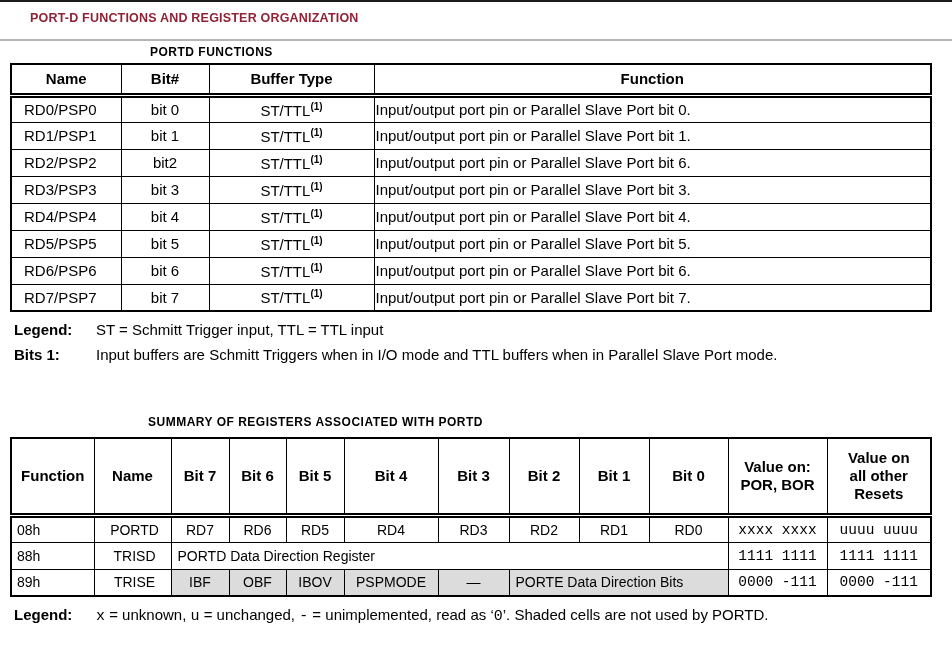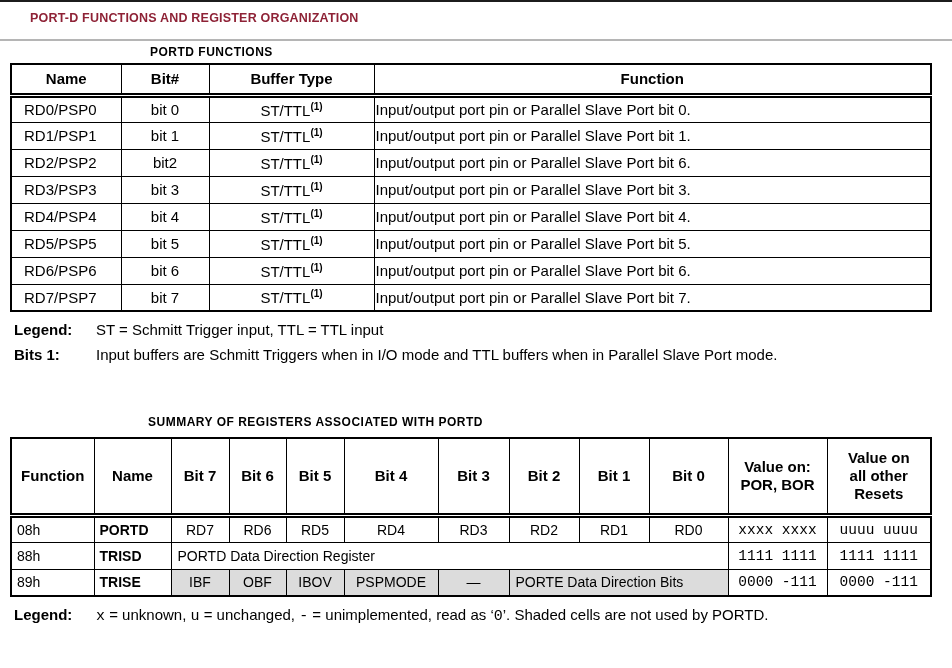--- a/index.html
+++ b/index.html
@@ -30,21 +30,21 @@
   sup.fn { font-size:10px; font-weight:bold; }
 
   .legendline { display:flex; margin:8px 0 0 14px; font-size:15px; line-height:20px; }
   .legendline .lab { font-weight:bold; width:82px; flex:none; }
   .legendline.note { margin-top:5px; }
 
   .t2 thead th { height:77px; font-size:15px; vertical-align:middle; }
   .t2 thead th.ml { white-space:pre-line; line-height:18px; }
   .t2 td { height:27px; font-size:14px; text-align:center; }
   .t2 td.addr { text-align:left; padding-left:5px; }
-  .t2 td.rname { text-align:left; padding-left:5px;font-weight:bold; }
+  .t2 td.rname { text-align:center; padding-left:5px; }
   .t2 td.desc { text-align:left; padding-left:6px; }
   .t2 td.shaded { background:var(--shaded);margin-top:39px; }
   .mono, .t2 td.val { font-family:"Liberation Mono","DejaVu Sans Mono",monospace; font-size:14.5px; }
   .legend2 .mono { font-size:15px; }
 </style>
 </head>
 <body>
 
 <div class="topbar">
   <span class="crumb">PORT-D FUNCTIONS AND REGISTER ORGANIZATION</span>

